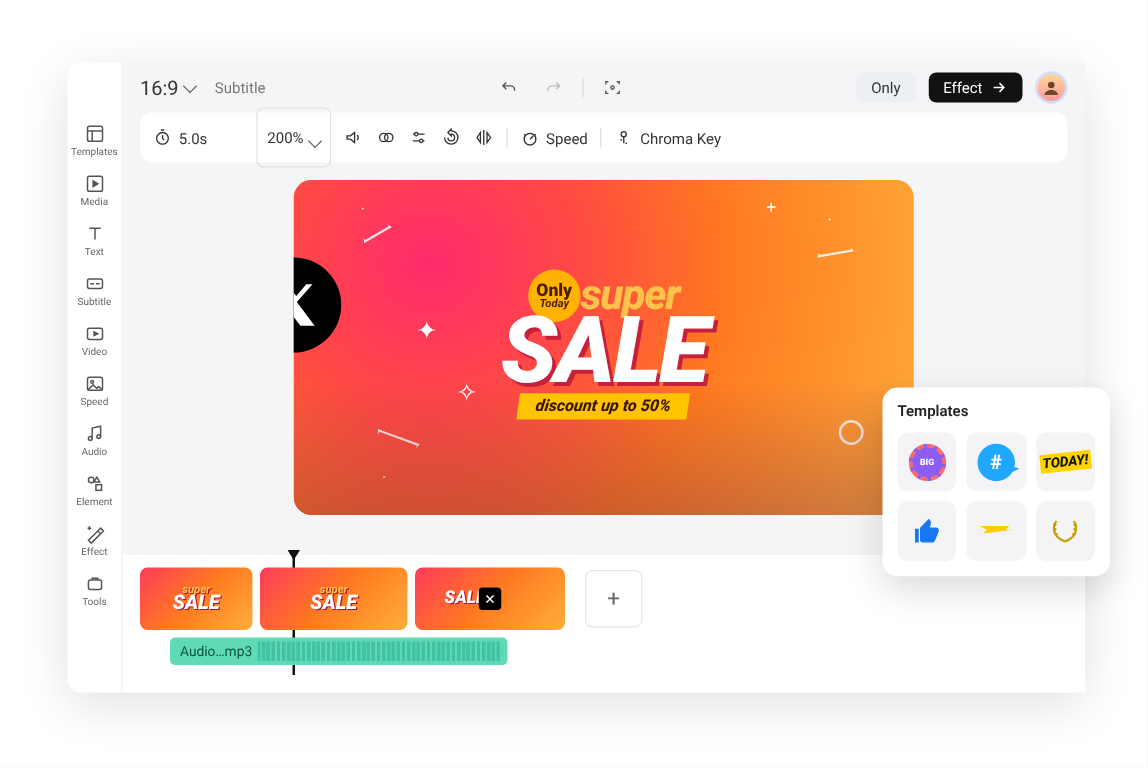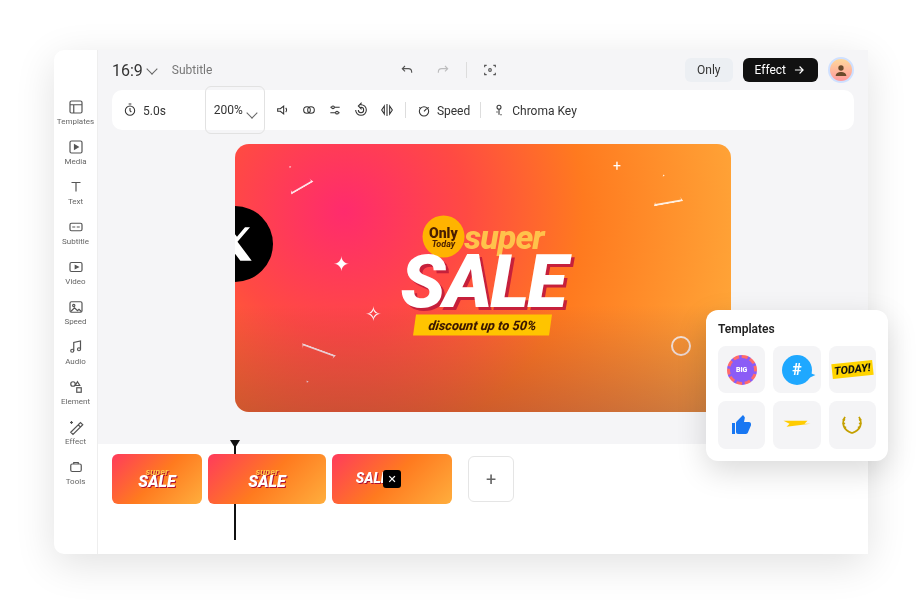--- a/index.html
+++ b/index.html
@@ -317,16 +317,23 @@
         </div>
         <div class="clip" style="width:118px;">
           <div class="mini"><span class="minisuper">super</span><span>SALE</span></div>
         </div>
         <div class="clip" style="width:120px;">
           <div class="mini" style="margin-left:-40px;font-size:14px;"><span>SALE</span></div>
           <div class="closebox">✕</div>
         </div>
         <div class="addscene">+</div>
       </div>
+      <div class="audiorow">
+        <div class="audio">
+          <span>Audio…mp3</span>
+          <div class="wave"></div>
+
+        </div>
+      </div>
     </div>
 
   </div>
 </div>
 
 </body></html>

